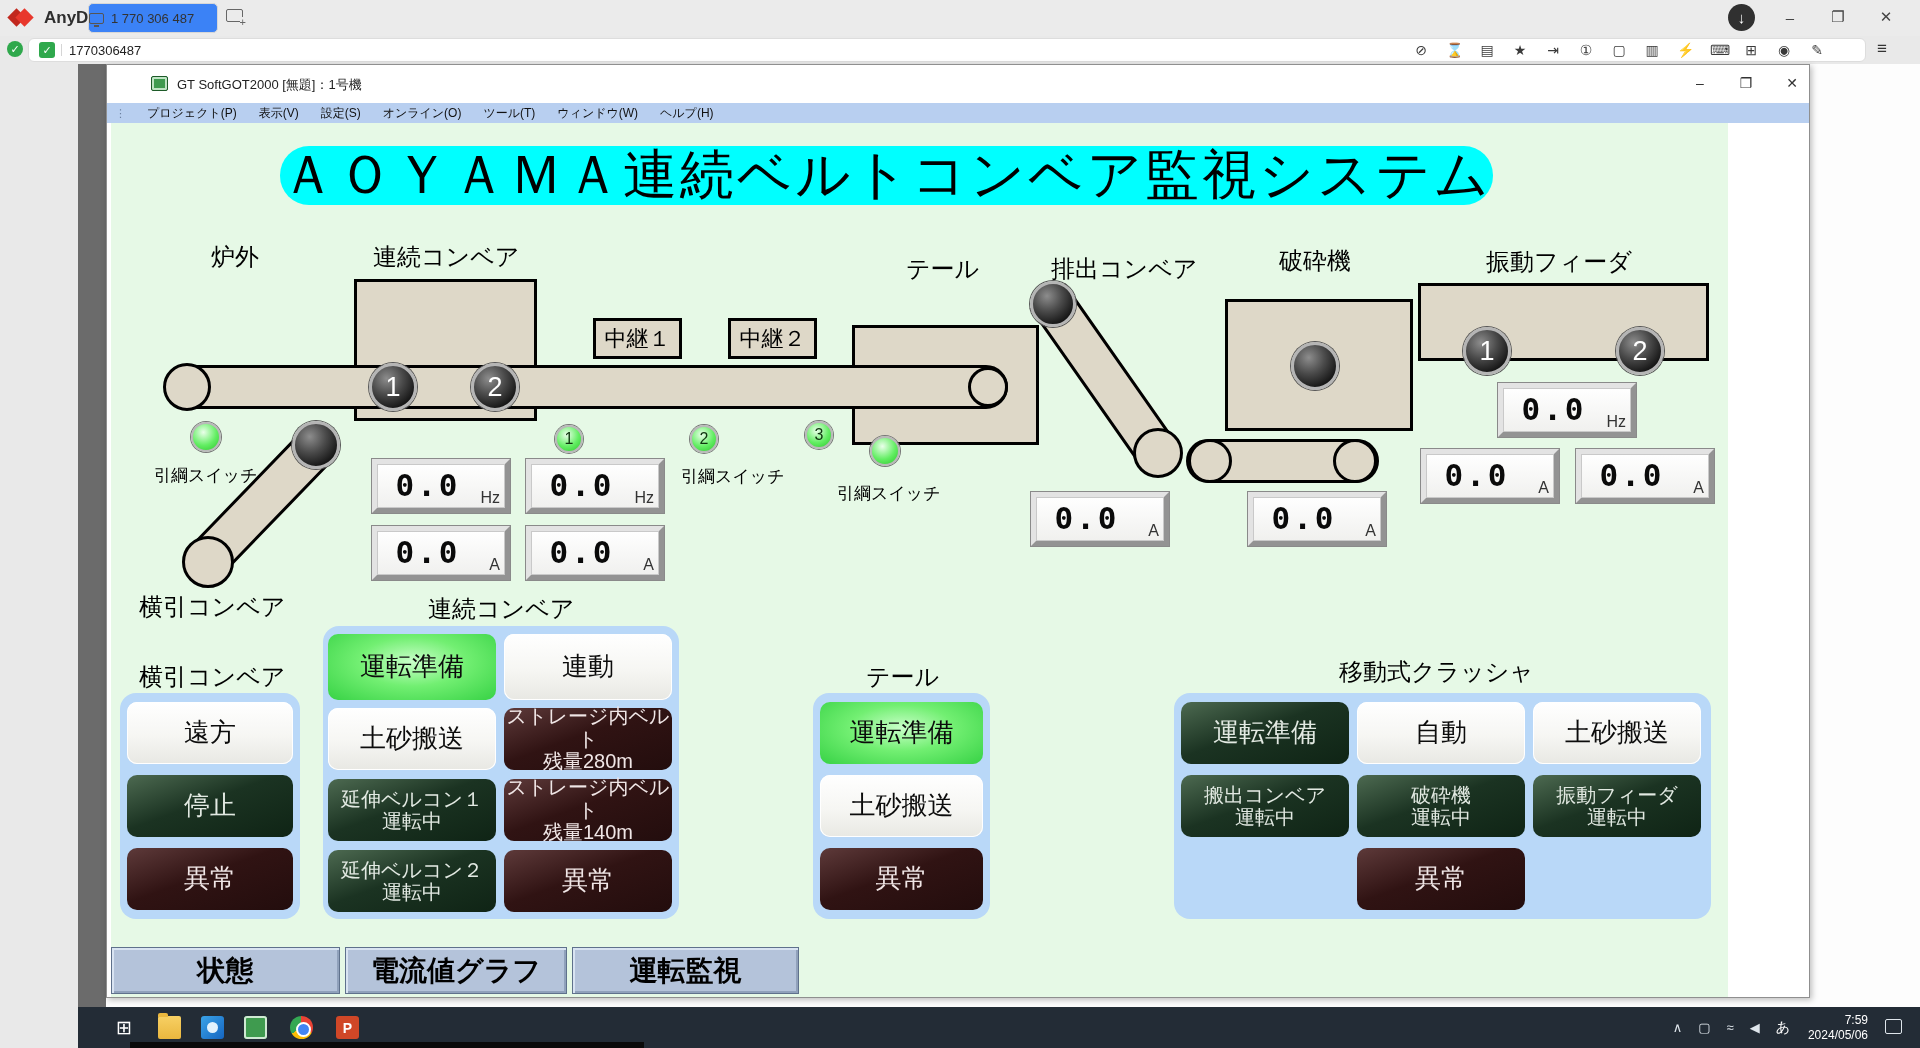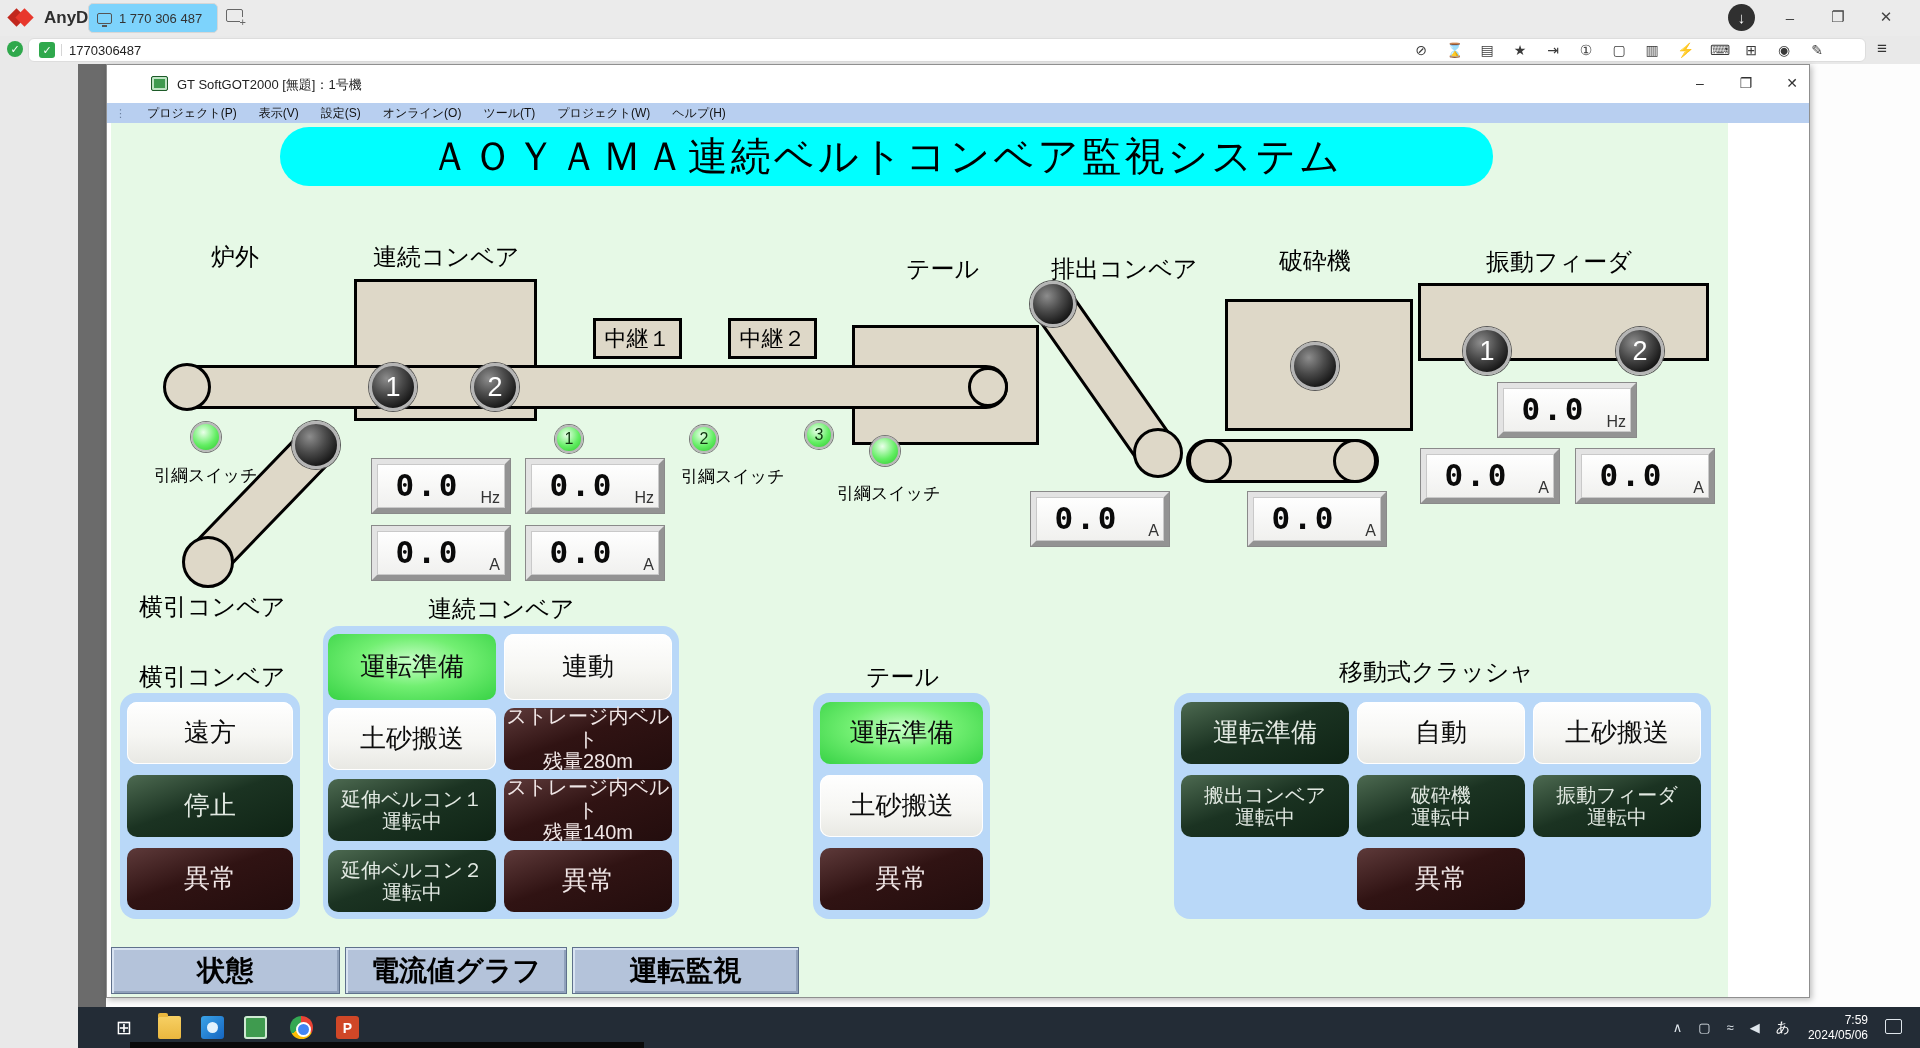--- a/index.html
+++ b/index.html
@@ -7,22 +7,22 @@
     font-family:"Liberation Sans", sans-serif; }
   .screen { position:relative; width:1920px; height:1048px; }
 
   
   .ad-topbar { position:absolute; left:0; top:0; width:1920px; height:36px; background:#ebebeb; }
   .ad-logo { position:absolute; left:10px; top:7px; width:26px; height:22px; }
   .ad-logo .d1,.ad-logo .d2 { position:absolute; width:13px; height:13px; background:#e8372c; transform:rotate(45deg); }
   .ad-logo .d1 { left:0; top:4px; background:#c1271d; }
   .ad-logo .d2 { left:8px; top:4px; }
   .ad-brand { position:absolute; left:44px; top:8px; font-size:17px; font-weight:bold; color:#2e2e2e; }
-  .ad-tab { position:absolute; left:88px; top:3px; width:130px; height:30px; background:#7dd3fc;
-    border:1px solid #d7d7d7; border-radius:5px; display:flex; align-items:center; padding-left:8px; gap:7px; }
+  .ad-tab { position:absolute; left:88px; top:3px; width:130px; height:30px; background:#3b82f6;
+    border:1px solid #d7d7d7; border-radius:5px; display:flex; align-items:center; gap:7px; }
   .mon-ico { width:15px; height:11px; border:1.5px solid #555; border-radius:2px; position:relative; }
   .mon-ico::after { content:""; position:absolute; left:4px; bottom:-4px; width:5px; height:2px; background:#555; }
   .ad-tab-label { font-size:13px; color:#333; }
   .ad-newtab { position:absolute; left:226px; top:9px; width:17px; height:13px; border:1.5px solid #666;
     border-radius:2px; }
   .ad-newtab::after { content:"+"; position:absolute; right:-4px; bottom:-7px; font-size:11px; color:#666; background:#ebebeb; line-height:1; }
   .ad-badge { position:absolute; left:1728px; top:4px; width:27px; height:27px; border-radius:50%;
     background:#303030; color:#fff; display:flex; align-items:center; justify-content:center; font-size:15px; }
   .ad-win { position:absolute; top:0; width:44px; height:34px; display:flex; align-items:center; justify-content:center;
     color:#444; font-size:15px; }
@@ -53,22 +53,22 @@
     border:1px solid #1d5a28; border-radius:2px; box-shadow:inset 0 0 0 2px #bfe4c4; }
   .gt-title-text { position:absolute; left:70px; top:11px; font-size:13px; color:#222; }
   .gt-btn { position:absolute; top:10px; font-size:14px; color:#333; width:30px; text-align:center; }
   .gt-menubar { position:absolute; left:0; top:38px; width:100%; height:20px; background:#b8cff0;
     display:flex; align-items:center; gap:22px; padding-left:8px; font-size:12px; color:#111; }
   .gt-grip { color:#6b80a0; font-size:11px; letter-spacing:-1px; }
   .gt-menubar .mi { cursor:default; }
 
   
   .canvas { position:absolute; left:4px; top:58px; width:1617px; height:874px; background:#e6f9e6; }
-  .banner { position:absolute; left:169px; top:4px; width:1213px; height:59px; background:#00ffff;
-    display:flex; align-items:center; justify-content:center; font-size:40px; letter-spacing:3px; color:#000; white-space:nowrap;border-radius:29px; }
+  .banner { position:absolute; left:169px; top:23px; width:1213px; height:59px; background:#00ffff;
+    display:flex; align-items:center; justify-content:center; font-size:54px; letter-spacing:3px; color:#000; white-space:nowrap;border-radius:29px; }
   .mlabel { position:absolute; font-size:24px; color:#000; white-space:nowrap; }
   .slabel { position:absolute; font-size:24px; color:#000; white-space:nowrap; }
   .small-label { position:absolute; font-size:17px; color:#000; white-space:nowrap; }
 
   .shape { position:absolute; background:#ded8c8; border:3px solid #000; }
   .belt { border-radius:22px; }
   .circ { border-radius:50%; }
   .sphere { position:absolute; border-radius:50%; width:48px; height:48px;
     background:radial-gradient(circle at 35% 30%, #8d8d8d, #4b4b4b 40%, #141414 78%);
     border:3px solid #b5b5b5; box-shadow:0 0 0 1px #555; color:#fff;
@@ -175,21 +175,21 @@
         <div class="gt-btn" style="left:1624px;">❐</div>
         <div class="gt-btn" style="left:1670px;">✕</div>
       </div>
       <div class="gt-menubar">
         <span class="gt-grip">⋮</span>
         <span class="mi">プロジェクト(P)</span>
         <span class="mi">表示(V)</span>
         <span class="mi">設定(S)</span>
         <span class="mi">オンライン(O)</span>
         <span class="mi">ツール(T)</span>
-        <span class="mi">プロジェクト(W)</span>
+        <span class="mi">ウィンドウ(W)</span>
         <span class="mi">ヘルプ(H)</span>
       </div>
 
       <div class="canvas">
         <div class="banner">ＡＯＹＡＭＡ連続ベルトコンベア監視システム</div>
 
         <div class="mlabel" style="left:100px; top:118px;">炉外</div>
         <div class="mlabel" style="left:262px; top:118px;">連続コンベア</div>
         <div class="mlabel" style="left:795px; top:130px;">テール</div>
         <div class="mlabel" style="left:940px; top:130px;">排出コンベア</div>

